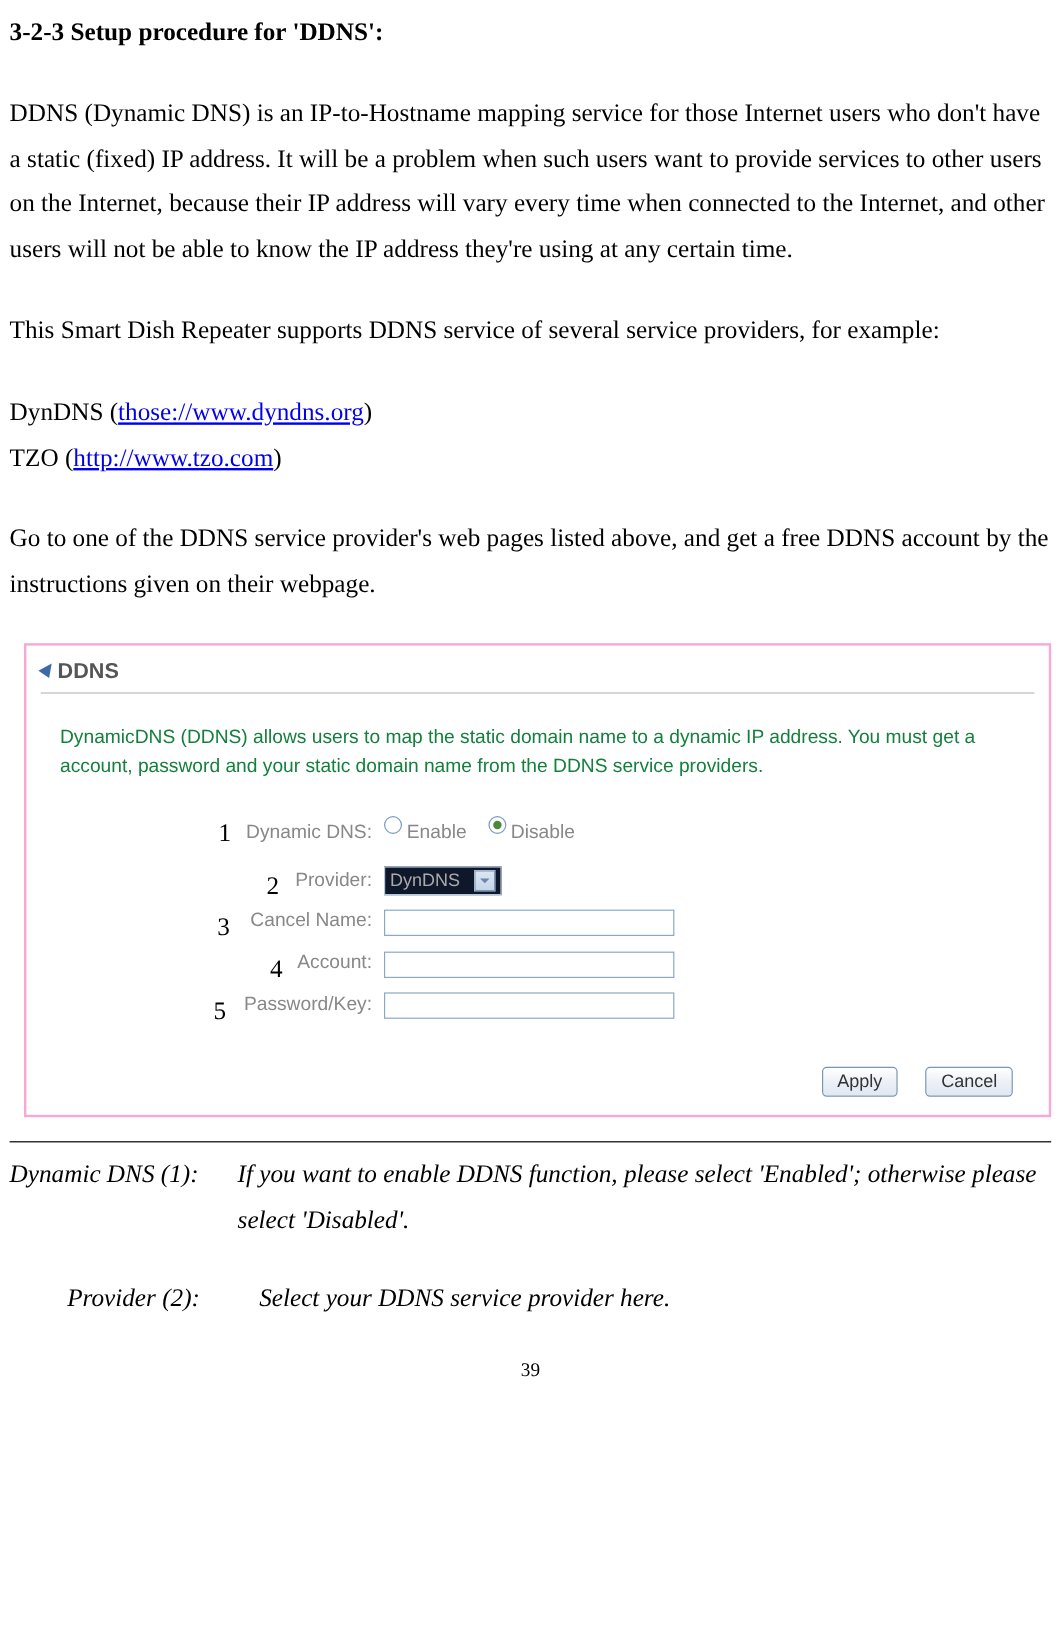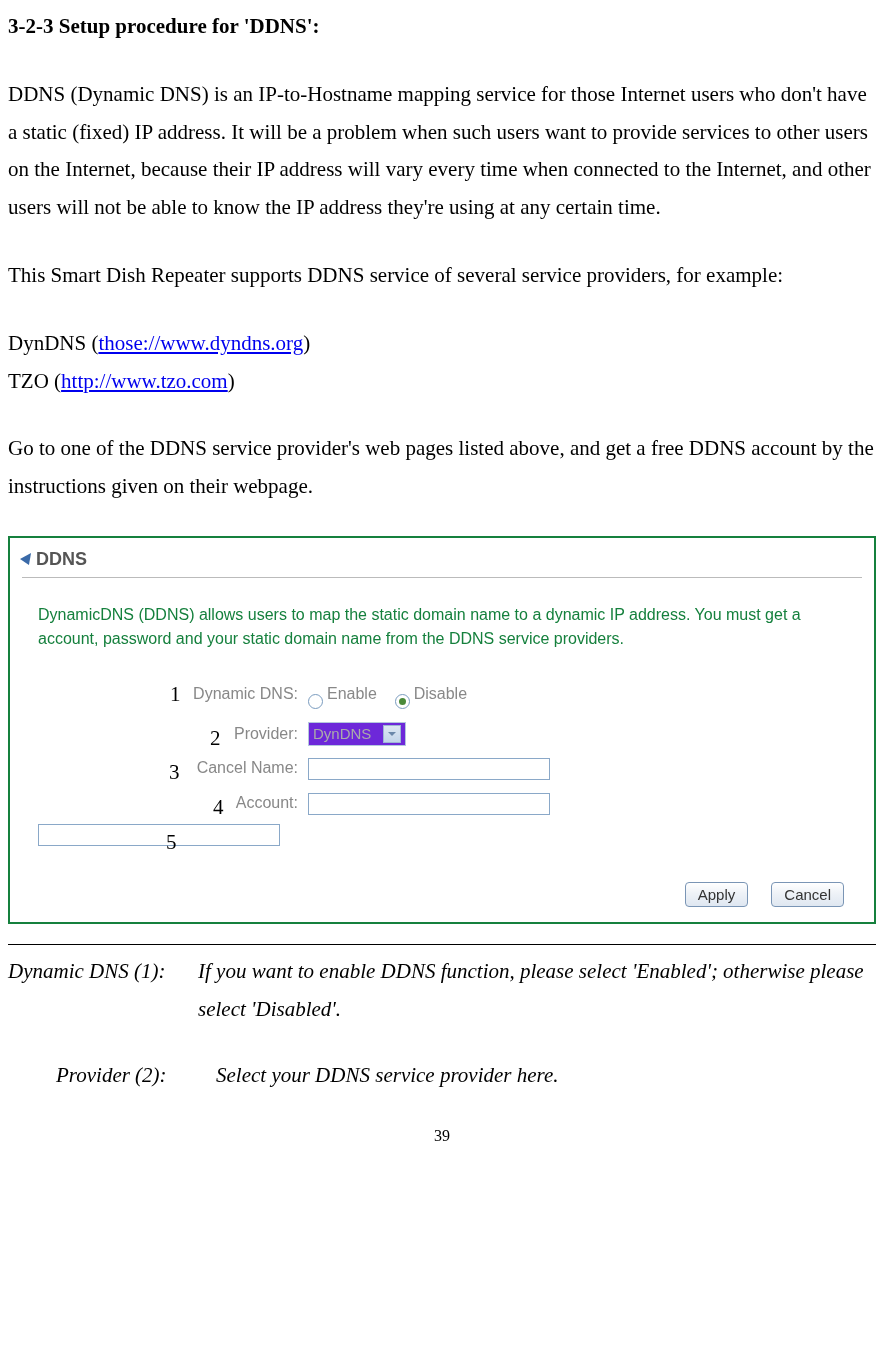--- a/index.html
+++ b/index.html
@@ -17,22 +17,22 @@
     margin-bottom: 30px;
   }
   .para {
     margin-bottom: 30px;
   }
   a.link {
     color: #0000ee;
     text-decoration: underline;
   }
   .screenshot {
-    border: 2px solid #15803d;
-    margin: 10px 0 20px 0;
+    border: 2px solid #f9a8d4;
+    margin: 10px 0 20px 12px;
     padding-bottom: 15px;
     background: #fff;
     font-family: Arial, sans-serif;
   }
   .panel-header {
     display: flex;
     align-items: center;
     padding: 5px 10px 2px 10px;
   }
   .blue-arrow {
@@ -83,21 +83,21 @@
     font-size: 16px;
     padding-right: 10px;
   }
   .form-control-area {
     display: flex;
     align-items: center;
     gap: 6px;
   }
   .radio-wrap {
     display: flex;
-    align-items: flex-end;
+    align-items: flex-start;
     gap: 4px;
     color: #888;
     font-size: 16px;
   }
   .fake-radio {
     width: 13px; height: 13px;
     border: 1px solid #7a9cbf;
     border-radius: 50%;
     background: #fff;
     display: inline-flex;
@@ -105,21 +105,21 @@
     justify-content: center;
   }
   .fake-radio.checked::after {
     content: "";
     width: 7px; height: 7px;
     background: #4a8a3a;
     border-radius: 50%;
   }
   .fake-select {
     border: 1px solid #b5c7de;
-    background: #6d28d9;
+    background: #0f172a;
     color: #aaa;
     font-size: 15px;
     padding: 1px 4px;
     display: inline-flex;
     align-items: center;
     width: 88px;
     height: 20px;
     justify-content: space-between;
   }
   .select-arrow-box {
@@ -250,20 +250,21 @@
     <div class="form-row">
       <span class="num-overlay" style="--numleft:175px">4</span>
       <span class="form-label">Account:</span>
       <div class="form-control-area">
         <span class="text-input"></span>
       </div>
     </div>
 
     <div class="form-row">
       <span class="num-overlay" style="--numleft:128px">5</span>
+      <span class="form-label">Password/Key:</span>
       <div class="form-control-area">
         <span class="text-input"></span>
       </div>
     </div>
 
   </div>
   <div class="button-row">
     <button class="xp-button">Apply</button>
     <button class="xp-button">Cancel</button>
   </div>

